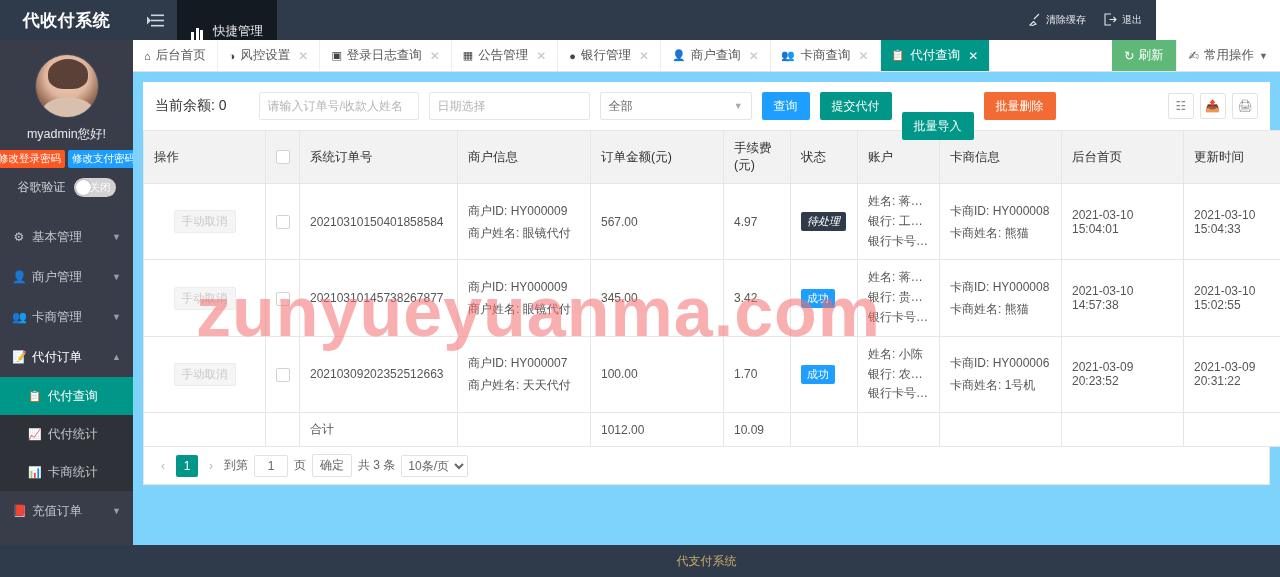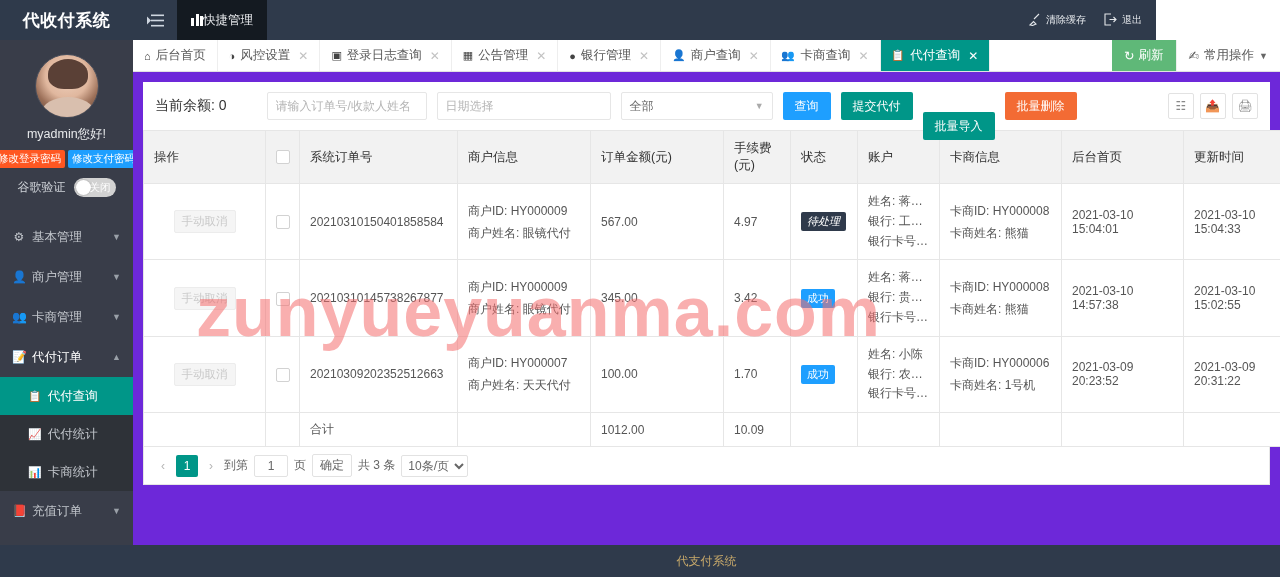--- a/index.html
+++ b/index.html
@@ -23,21 +23,21 @@
     width: 133px; height: 40px; display: flex; align-items: center; justify-content: center;
     font-size: 17px; font-weight: bold; letter-spacing: .5px; color: #fff;
     background: #2f3a4b;
   }
   .collapse-btn {
     width: 44px; height: 40px; display: flex; align-items: center; justify-content: center;
     cursor: pointer; color: #cfd6e0;
   }
   .quick-tab {
     height: 40px; padding: 0 14px; background: #141a21; color: #e8eaed;
-    display: flex; align-items: center; gap: 0; font-size: 12.5px; cursor: pointer;
+    display: flex; align-items: flex-end; gap: 10px; font-size: 12.5px; cursor: pointer;
   }
   .quick-tab .grid-ico { display: inline-flex; gap: 1.5px; align-items: flex-end; height: 12px; }
   .quick-tab .grid-ico i { display: block; width: 3px; background: #fff; }
   .quick-tab .grid-ico i:nth-child(1) { height: 8px; }
   .quick-tab .grid-ico i:nth-child(2) { height: 12px; }
   .quick-tab .grid-ico i:nth-child(3) { height: 10px; }
   .header-right {
     margin-left: auto; display: flex; align-items: center; gap: 18px;
     padding-right: 14px; font-size: 10px; color: #e3e6ea;
   }
@@ -121,35 +121,35 @@
     padding: 0 12px; font-size: 12.5px; cursor: pointer;
   }
   .ops-btn {
     background: #fff; color: #555; display: flex; align-items: center; gap: 5px;
     padding: 0 12px; font-size: 12.5px; cursor: pointer; border-left: 1px solid #eee;
   }
 
   
   .content {
     position: absolute; top: 72px; left: 133px; width: 1147px; height: 473px;
-    background: #6d28d9; padding: 10px; overflow: hidden;
+    background: #7dd3fc; padding: 10px; overflow: hidden;
   }
   .card { background: #fff; width: 1127px; }
   .toolbar {
     display: flex; align-items: center; padding: 10px 12px; gap: 10px; height: 48px;
   }
   .balance { font-size: 14px; color: #333; white-space: nowrap; }
   .tb-input {
     height: 28px; border: 1px solid #e6e6e6; border-radius: 2px; padding: 0 8px;
     font-size: 12px; color: #666; background: #fff; outline: none;
     font-family: "Liberation Sans", sans-serif;
   }
   .tb-input::placeholder { color: #b5b5b5; }
-  .w-search { width: 160px; margin-left: 30px; }
-  .w-date { width: 174px; }
+  .w-search { width: 160px; margin-left: 22px; }
+  .w-date { width: 161px; }
   .tb-select {
     width: 152px; height: 28px; border: 1px solid #e6e6e6; border-radius: 2px;
     padding: 0 8px; font-size: 12px; color: #666; background: #fff;
     display: flex; align-items: center; position: relative; cursor: pointer;
   }
   .tb-select .caret { position: absolute; right: 8px; color: #aaa; font-size: 9px; }
   .btn {
     height: 28px; padding: 0 12px; border-radius: 2px; border: none; color: #fff;
     font-size: 12px; cursor: pointer; display: flex; align-items: center;
     font-family: "Liberation Sans", sans-serif;

